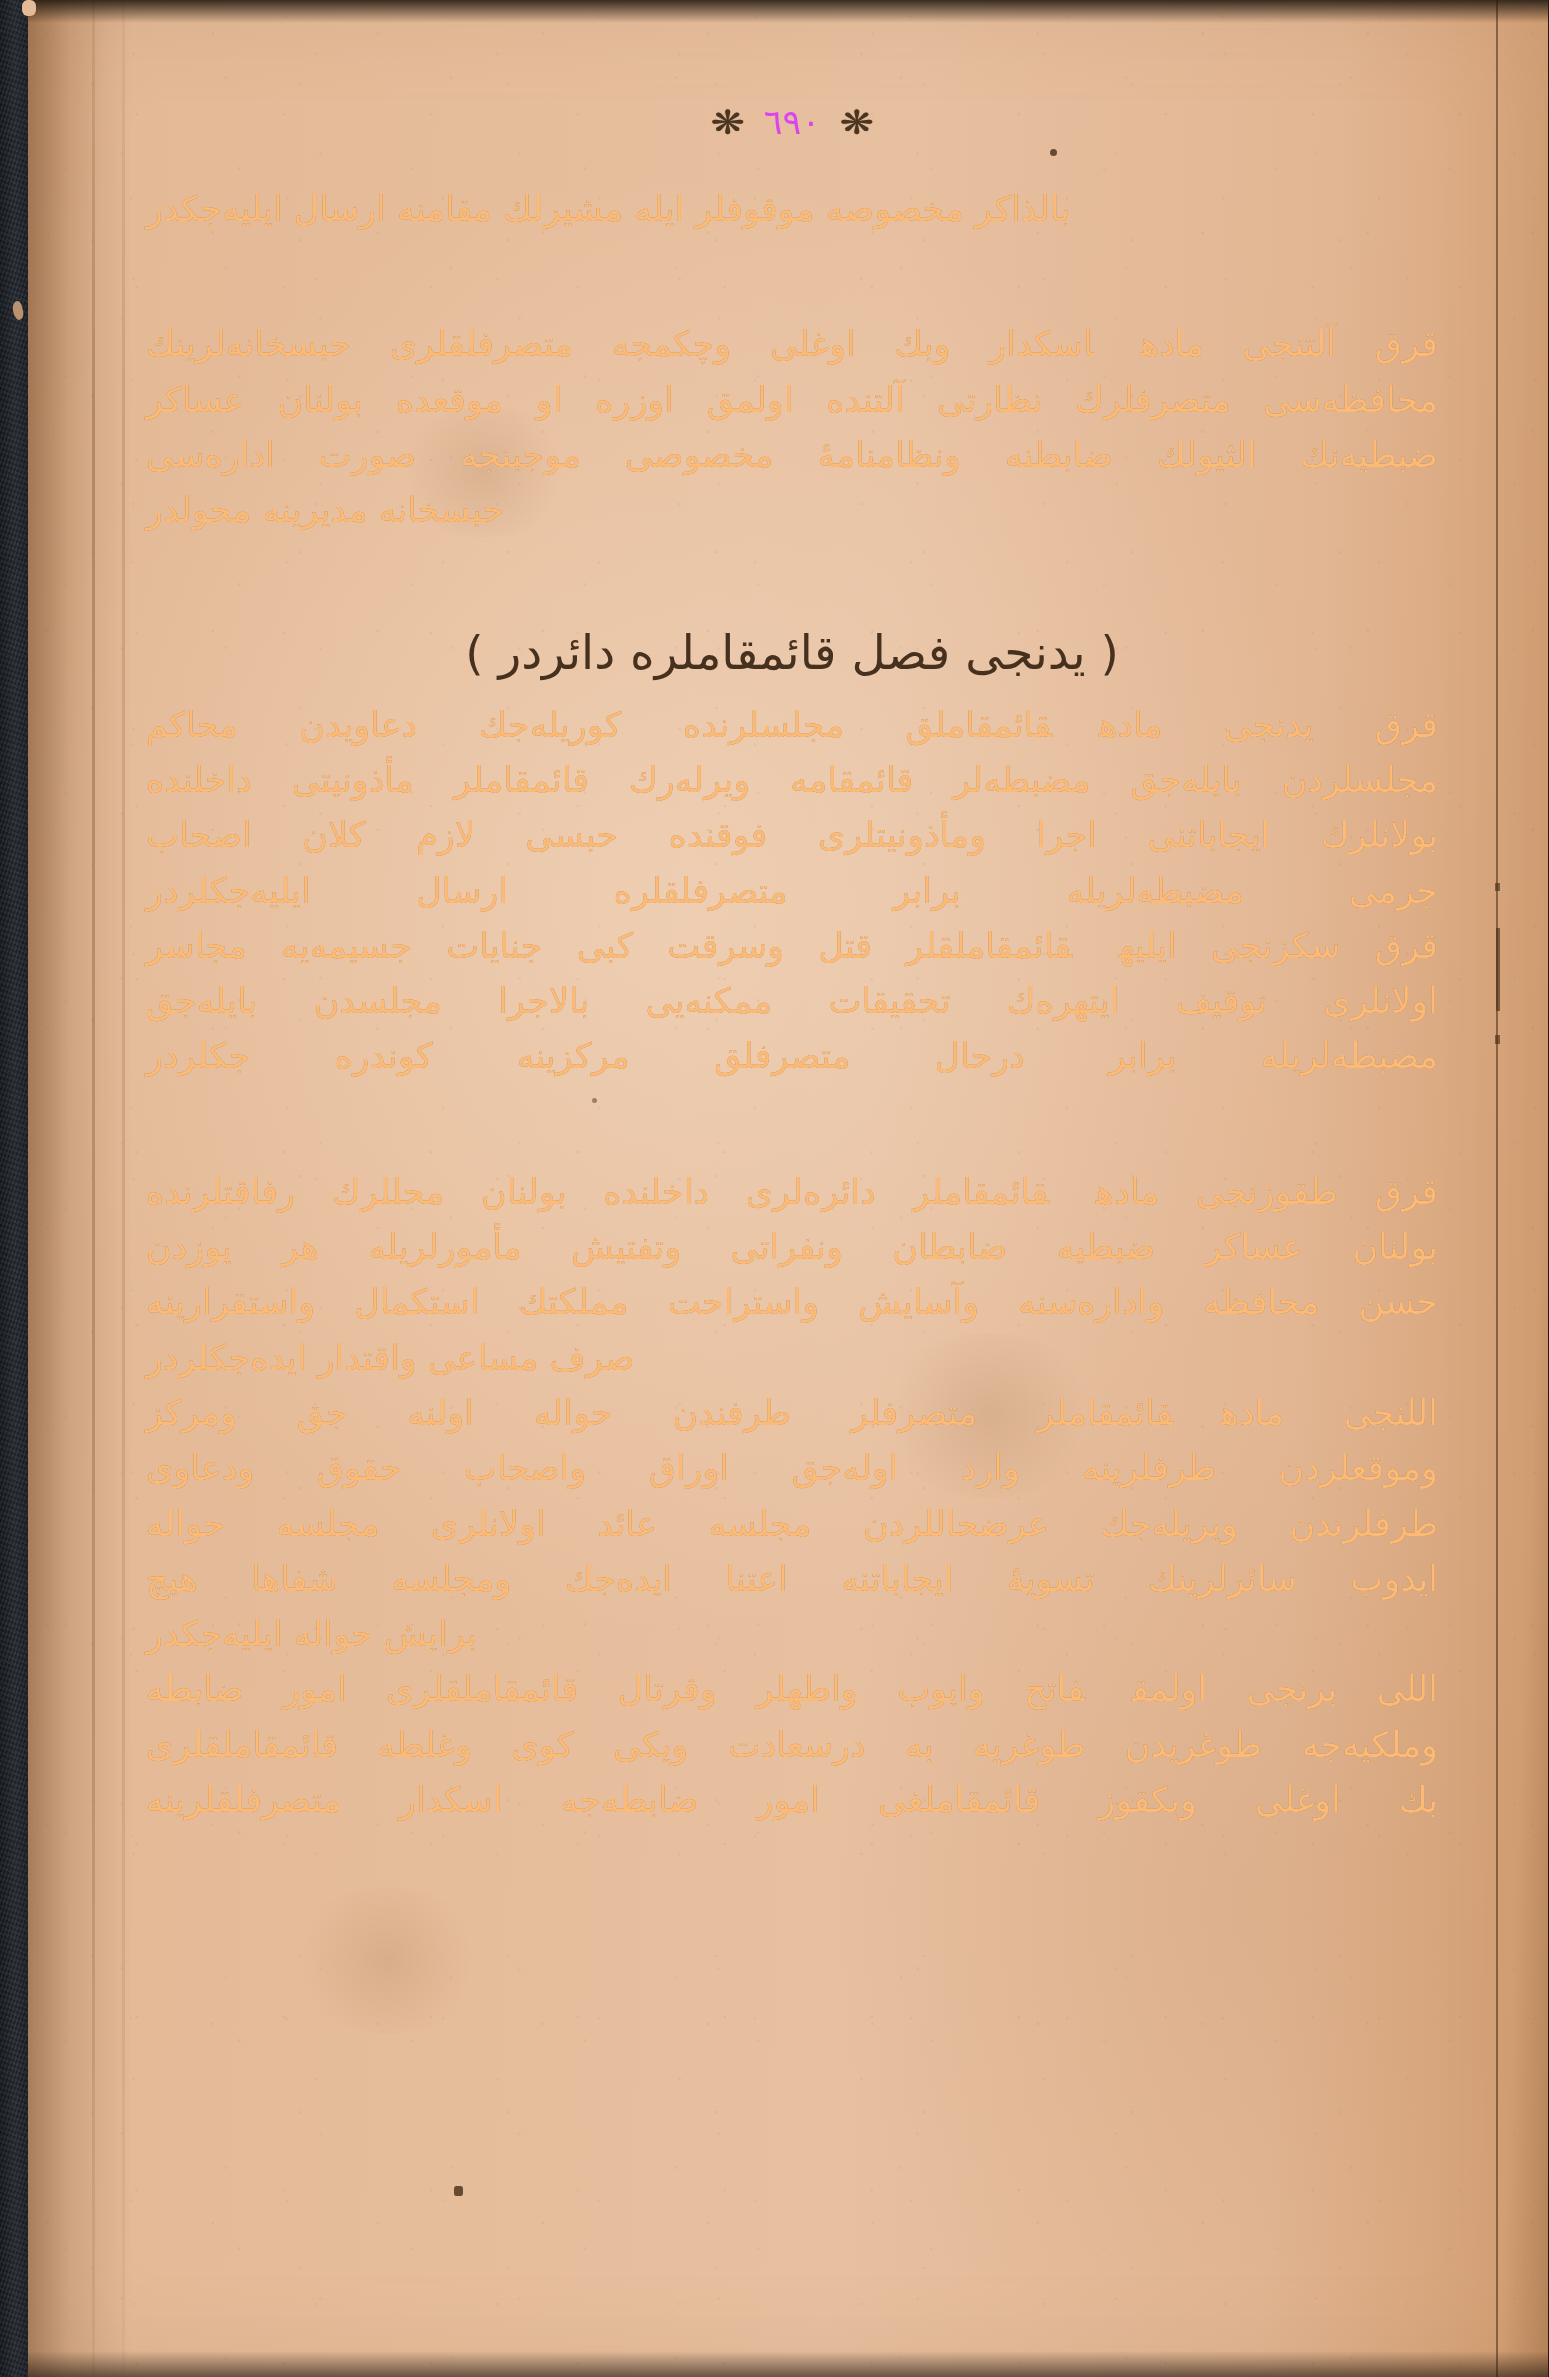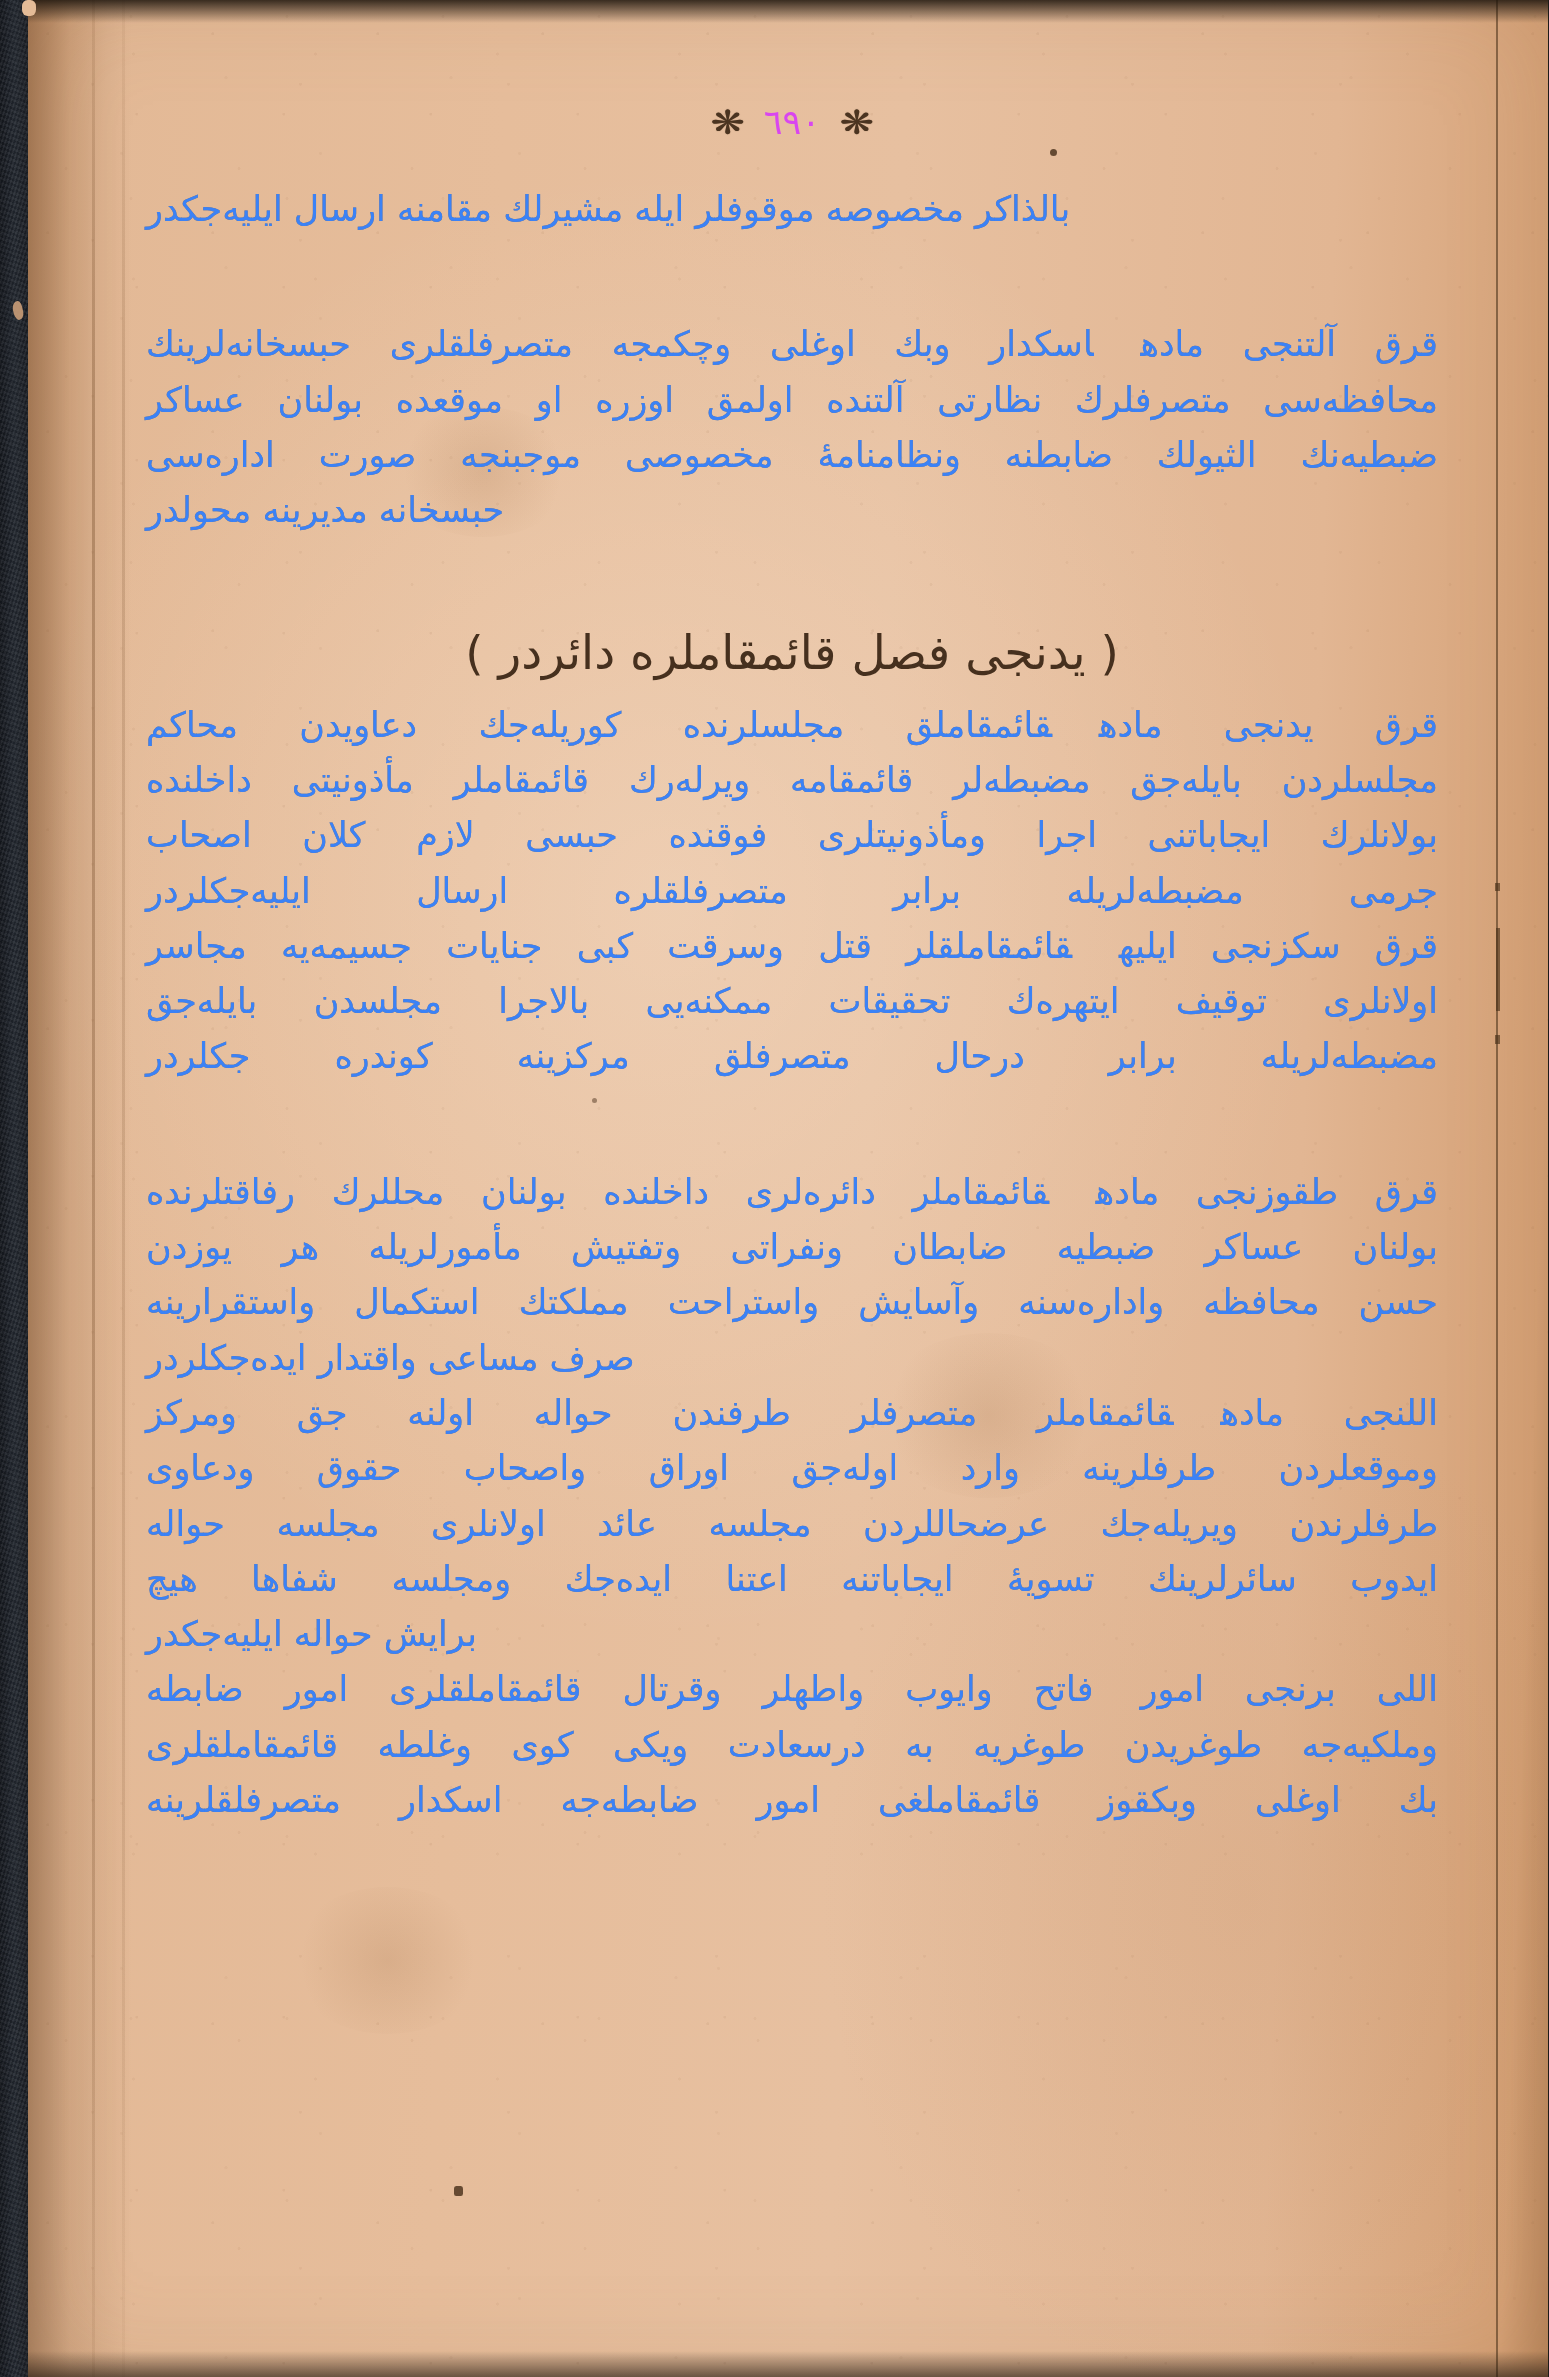--- a/index.html
+++ b/index.html
@@ -148,21 +148,21 @@
     color: #d946ef;
     font-family: "DejaVu Sans", sans-serif;
   }
 
   
   .ln {
     font-size: 35px;
     line-height: 1.58;
     margin: 0;
     white-space: nowrap;
-    color: #3b82f6;
+    color: #fdba74;
     text-shadow: 0 0 0.6px rgba(74,51,34,.55);
   }
   .ln.full { text-align: justify; text-align-last: justify; }
   .ln.left   { text-align: left; }
 
   .para { margin: 0; }
   .gap-lg { height: 80px; }
 
   
   .artlabel { margin-left: 47px; }
@@ -269,21 +269,21 @@
 
     <div class="para">
       <p class="ln full"><span class="artlabel">اللنجی ماده</span><span>قائمقاملر متصرفلر طرفندن حواله اولنه جق ومركز</span></p>
       <p class="ln full">وموقعلردن طرفلرينه وارد اوله‌جق اوراق واصحاب حقوق ودعاوی</p>
       <p class="ln full">طرفلرندن ويريله‌جك عرضحاللردن مجلسه عائد اولانلری مجلسه حواله</p>
       <p class="ln full">ايدوب سائرلرينك تسويهٔ ايجاباتنه اعتنا ايده‌جك ومجلسه شفاها هيچ</p>
       <p class="ln left">برايش حواله ايليه‌جكدر</p>
     </div>
 
     <div class="para">
-      <p class="ln full"><span class="artlabel">اللی برنجی امور</span><span>فاتح وايوب واطهلر وقرتال قائمقاملقلری امور ضابطه</span></p>
+      <p class="ln full"><span class="artlabel">اللی برنجی اولمق</span><span>فاتح وايوب واطهلر وقرتال قائمقاملقلری امور ضابطه</span></p>
       <p class="ln full">وملكيه‌جه طوغريدن طوغريه به درسعادت ويكی كوی وغلطه قائمقاملقلری</p>
       <p class="ln full">بك اوغلی وبكقوز قائمقاملغی امور ضابطه‌جه اسكدار متصرفلقلرينه</p>
     </div>
 
   </div>
 
 </div>
 
 
 </body></html>

